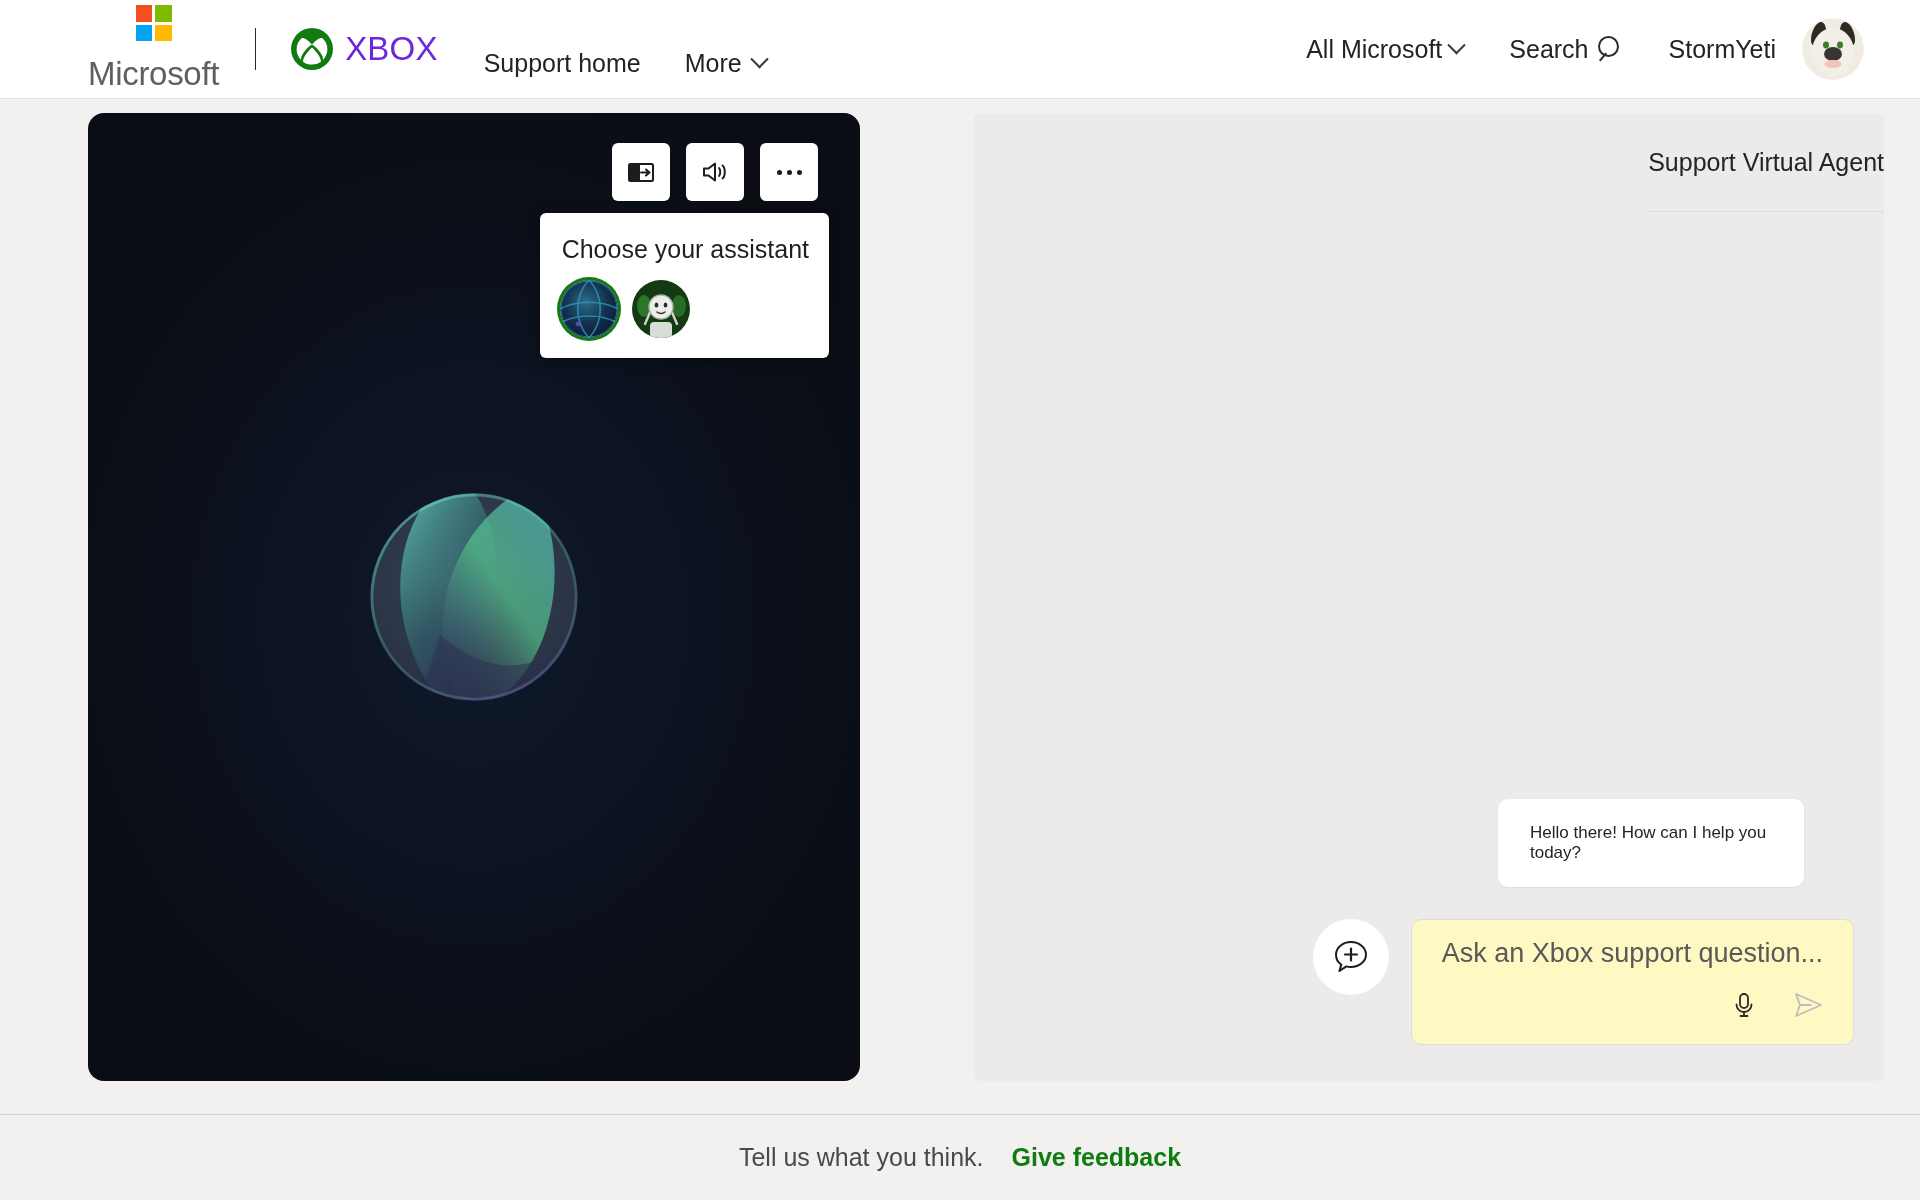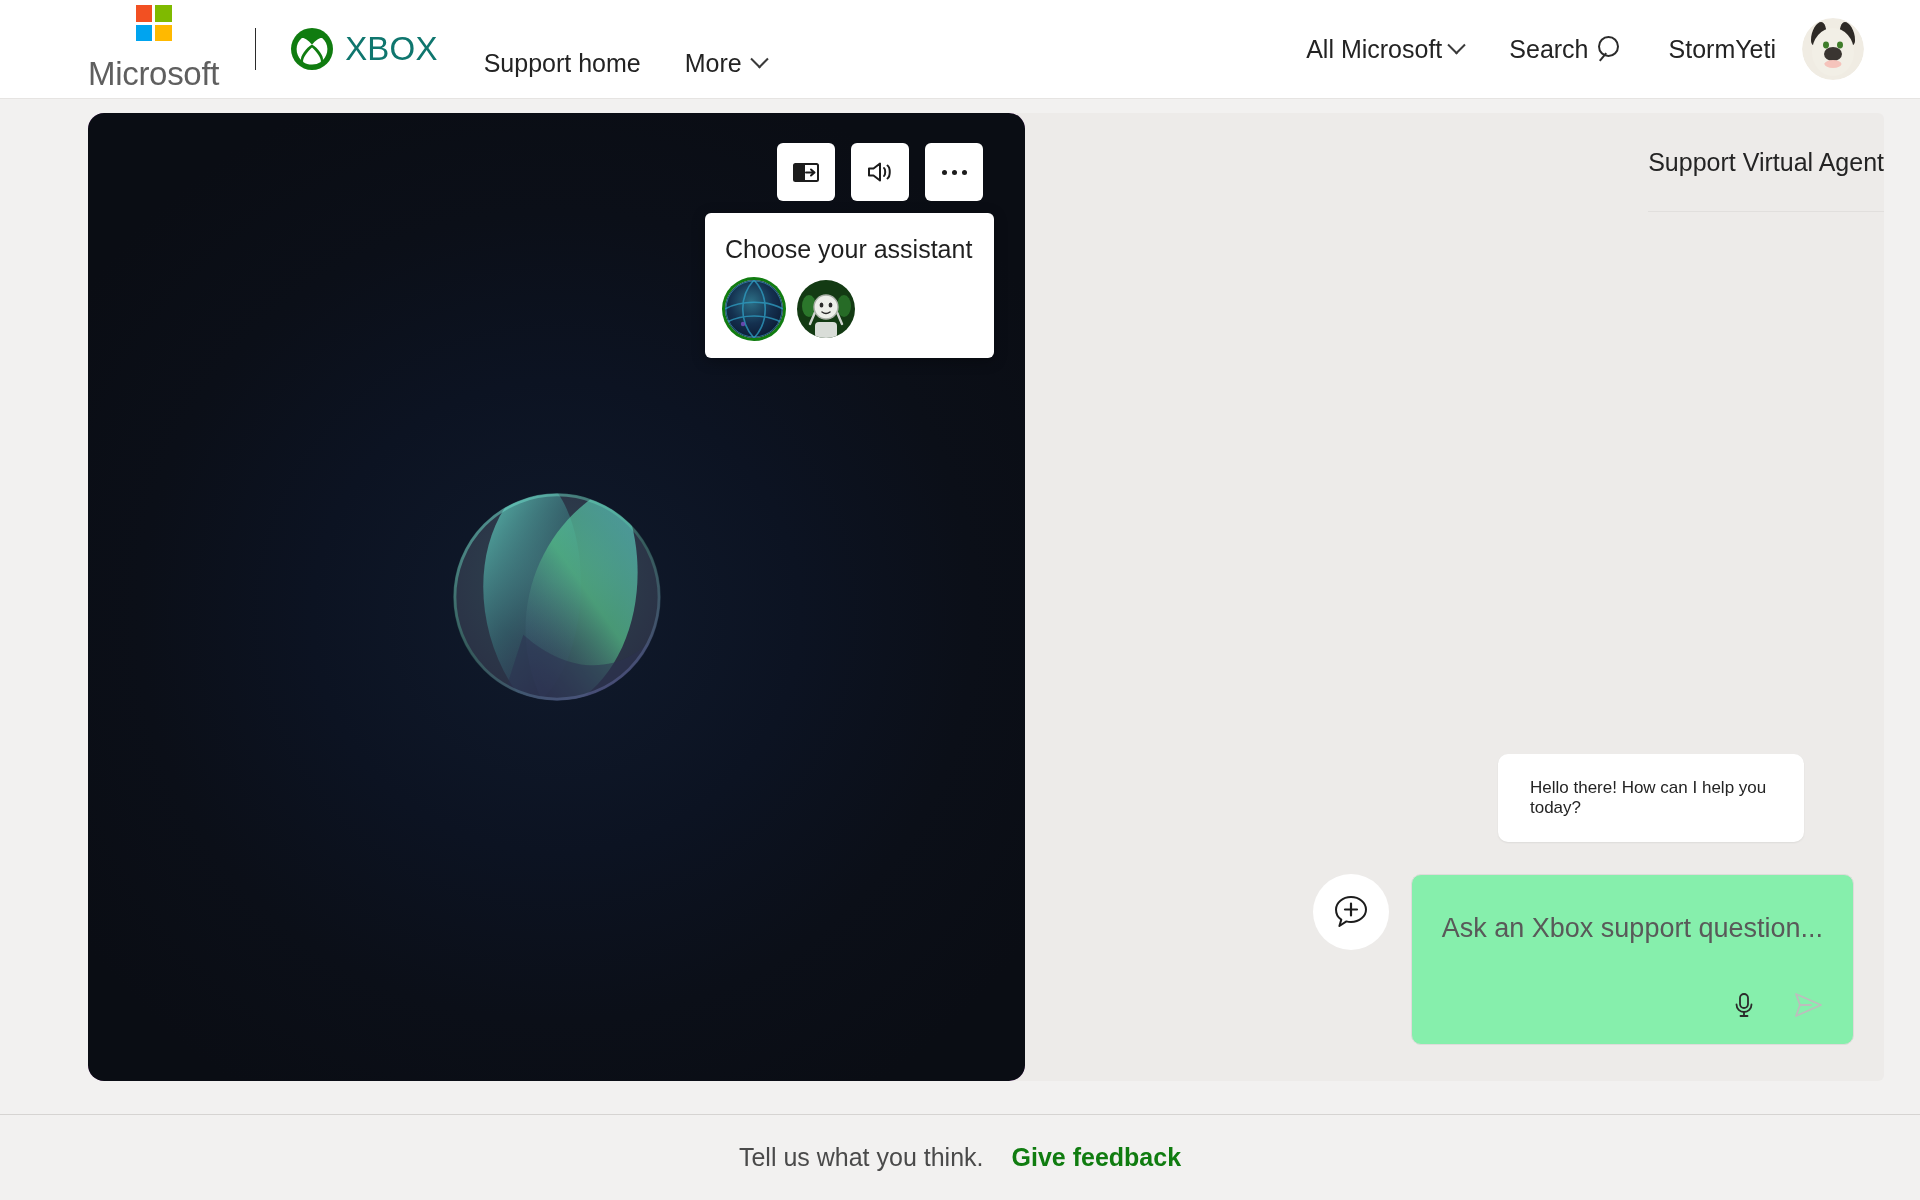--- a/index.html
+++ b/index.html
@@ -20,21 +20,21 @@
     padding: 0 56px 0 88px;
   }
   .ms-logo-group { display: flex; align-items: center; gap: 14px; flex-direction: column; }
   .ms-squares { width: 36px; height: 36px; display: grid; grid-template-columns: 1fr 1fr; grid-template-rows: 1fr 1fr; gap: 3px; }
   .ms-squares i { display: block; }
   .ms-wordmark { font-size: 33px; color: #5f5f5f; letter-spacing: -0.3px; font-weight: 400; }
 
   .v-divider { width: 1px; height: 42px; background: #2b2b2b; margin: 0 34px 0 36px; }
 
   .xbox-group { display: flex; align-items: center; gap: 11px; }
-  .xbox-word { font-size: 33px; color: #0f766e; letter-spacing: 0.2px; font-weight: 400; }
+  .xbox-word { font-size: 33px; color: #6d28d9; letter-spacing: 0.2px; font-weight: 400; }
 
   .nav-link {
     font-size: 25px; color: #232323; margin-left: 44px;
     display: flex; align-items: center; gap: 11px; cursor: pointer; white-space: nowrap; margin-top: 28px;
   }
   .nav-link.first { margin-left: 46px; }
   .chev { display: inline-block; width: 13px; height: 13px; border-right: 2px solid #3a3a3a; border-bottom: 2px solid #3a3a3a; transform: rotate(45deg) translate(-3px,-3px); }
 
   .header-right { margin-left: auto; display: flex; align-items: center; }
   .hr-item { font-size: 25px; color: #232323; display: flex; align-items: center; gap: 8px; cursor: pointer; white-space: nowrap; }
@@ -44,22 +44,22 @@
   .search-glyph::after { content: ""; position: absolute; left: 5px; top: 16px; width: 2px; height: 10px; background: #2b2b2b; transform: rotate(40deg); }
   .user-name { margin-left: 86px; }
   .avatar { width: 62px; height: 62px; border-radius: 50%; margin-left: 26px; overflow: hidden; cursor: pointer; flex: 0 0 62px; }
 
   
   .main { flex: 1; display: flex; padding: 14px 36px 0 88px; gap: 31px; min-height: 0; }
 
   
   .stage-wrap { position: relative; width: 855px; flex: 0 0 855px; }
   .stage {
-    position: relative; width: 937px; height: 968px;
-    background: #f0abfc; border-radius: 16px; overflow: hidden;
+    position: relative; width: 772px; height: 968px;
+    background: #f0abfc; border-radius: 16px; overflow: hidden; text-align: right;
   }
   .orb-bg { position: absolute; inset: 0; background: radial-gradient(ellipse 62% 58% at 50% 52%, #101a2c 0%, #0c1322 42%, #0b0f18 72%, #0a0d14 100%); }
   .orb { position: absolute; left: 50%; top: 50%; transform: translate(-50%,-50%); width: 238px; height: 238px; }
 
   .stage-toolbar { position: absolute; top: 30px; right: 42px; display: flex; gap: 16px; z-index: 4; }
   .tb-btn {
     width: 58px; height: 58px; background: #ffffff; border-radius: 6px;
     display: flex; align-items: center; justify-content: center; cursor: pointer;
   }
   .dots { display: flex; gap: 5px; }
@@ -91,22 +91,22 @@
     align-self: flex-start; background: #ffffff; border-radius: 10px;
     padding: 24px 32px; font-size: 17px; color: #242424; max-width: 86%;
     box-shadow: 0 1px 2px rgba(0,0,0,0.07);
   }
   .composer { flex: 0 0 auto; display: flex; align-items: flex-start; gap: 22px; padding: 32px 30px 36px 30px; }
   .plus-btn {
     width: 76px; height: 76px; border-radius: 50%; background: #ffffff;
     display: flex; align-items: center; justify-content: center; cursor: pointer; flex: 0 0 76px;
   }
   .input-box {
-    flex: 1; min-width: 0; background: #86efac; border: 1px solid #dedcda;
-    border-radius: 10px; height: 171px; position: relative; padding: 38px 30px; cursor: text;
+    flex: 1; min-width: 0; background: #fef9c3; border: 1px solid #dedcda;
+    border-radius: 10px; height: 126px; position: relative; padding: 18px 30px; cursor: text;
   }
   .input-ph { font-size: 27px; color: #595959; }
   .input-actions { position: absolute; right: 28px; bottom: 22px; display: flex; align-items: center; gap: 32px; }
   .icon-btn { cursor: pointer; display: flex; align-items: center; justify-content: center; }
 
   
   .footer {
     flex: 0 0 auto; height: 86px; border-top: 1px solid #d6d4d2;
     display: flex; align-items: center; justify-content: center; gap: 28px;
     background: #f2f1f0;

